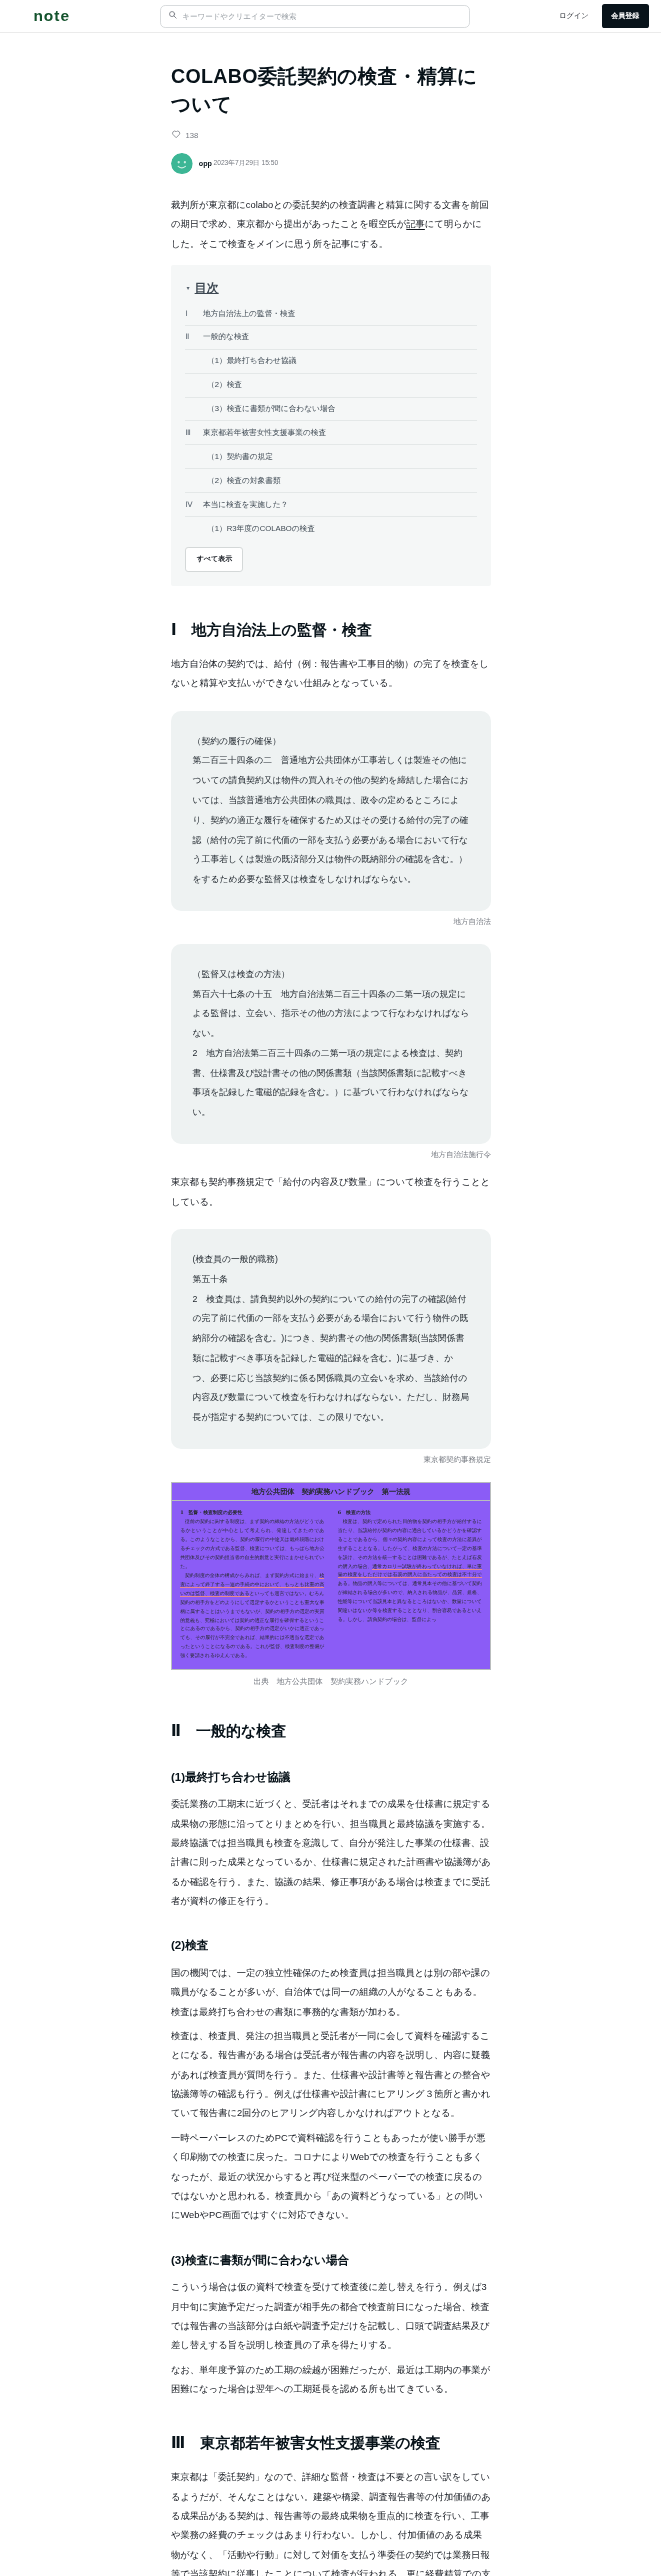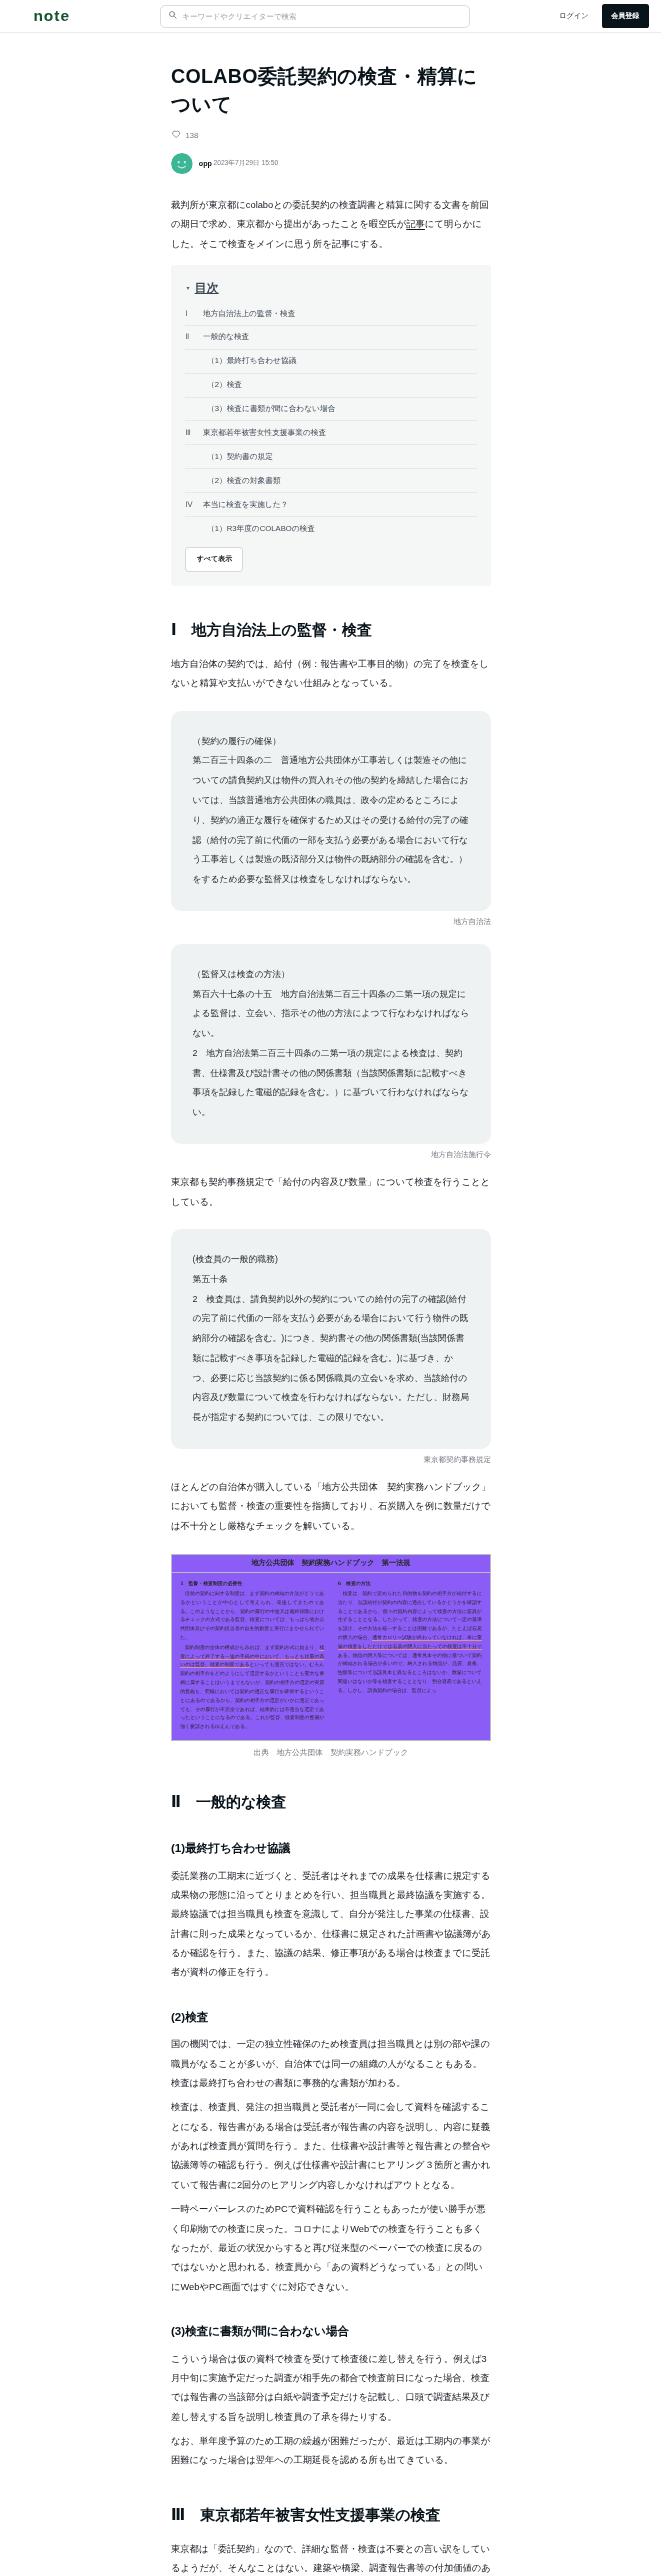--- a/index.html
+++ b/index.html
@@ -212,21 +212,20 @@
           <p>2　地方自治法第二百三十四条の二第一項の規定による検査は、契約書、仕様書及び設計書その他の関係書類（当該関係書類に記載すべき事項を記録した電磁的記録を含む。）に基づいて行わなければならない。</p>
         </figure>
         <div class="cite">地方自治法施行令</div>
         <p class="body-p"><span>東京都も契約事務規定で「給付の内容及び数量」について検査を行うこととしている。</span></p>
         <figure class="quote">
           <p>(検査員の一般的職務)</p>
           <p>第五十条</p>
           <p>2　検査員は、請負契約以外の契約についての給付の完了の確認(給付の完了前に代価の一部を支払う必要がある場合において行う物件の既納部分の確認を含む。)につき、契約書その他の関係書類(当該関係書類に記載すべき事項を記録した電磁的記録を含む。)に基づき、かつ、必要に応じ当該契約に係る関係職員の立会いを求め、当該給付の内容及び数量について検査を行わなければならない。ただし、財務局長が指定する契約については、この限りでない。</p>
         </figure>
         <div class="cite">東京都契約事務規定</div>
-        <p class="body-p"><span>ほとんどの自治体が購入している「地方公共団体　契約実務ハンドブック」においても監督・検査の重要性を指摘しており、石炭購入を例に数量だけでは不十分とし厳格なチェックを解いている。</span></p>
         <figure class="scan1">
           <div class="scan1-title">地方公共団体　契約実務ハンドブック　第一法規</div>
           <div class="scan1-cols">
             <div class="scan1-col">
               <p class="h"><span>1　監督・検査制度の必要性</span></p>
               <p><span>　従前の契約に関する制度は、まず契約の締結の方法がどうであるかということが中心として考えられ、発達してきたのである。このようなことから、契約の履行の中途又は最終段階におけるチェックの方式である監督、検査については、もっぱら地方公共団体及びその契約担当者の自主的創意と実行にまかせられていた。</span></p>
               <p><span>　契約制度の全体の構成からみれば、まず契約方式に始まり、</span><span class="redline">検査によって終了する一連の手続の中において、もっとも比重の高いのは監督、検査の制度である</span><span>といっても過言ではない。むろん契約の相手方をどのようにして選定するかということも重大な事柄に属することはいうまでもないが、契約の相手方の選定の実質的意義も、究極においては契約の適正な履行を確保するということにあるのであるから、契約の相手方の選定がいかに適正であっても、その履行が不完全であれば、結果的には不適当な選定であったということになるのである。これが監督、検査制度の整備が強く要請されるゆえんである。</span></p>
             </div>
             <div class="scan1-col">
               <p class="h"><span>6　検査の方法</span></p>

